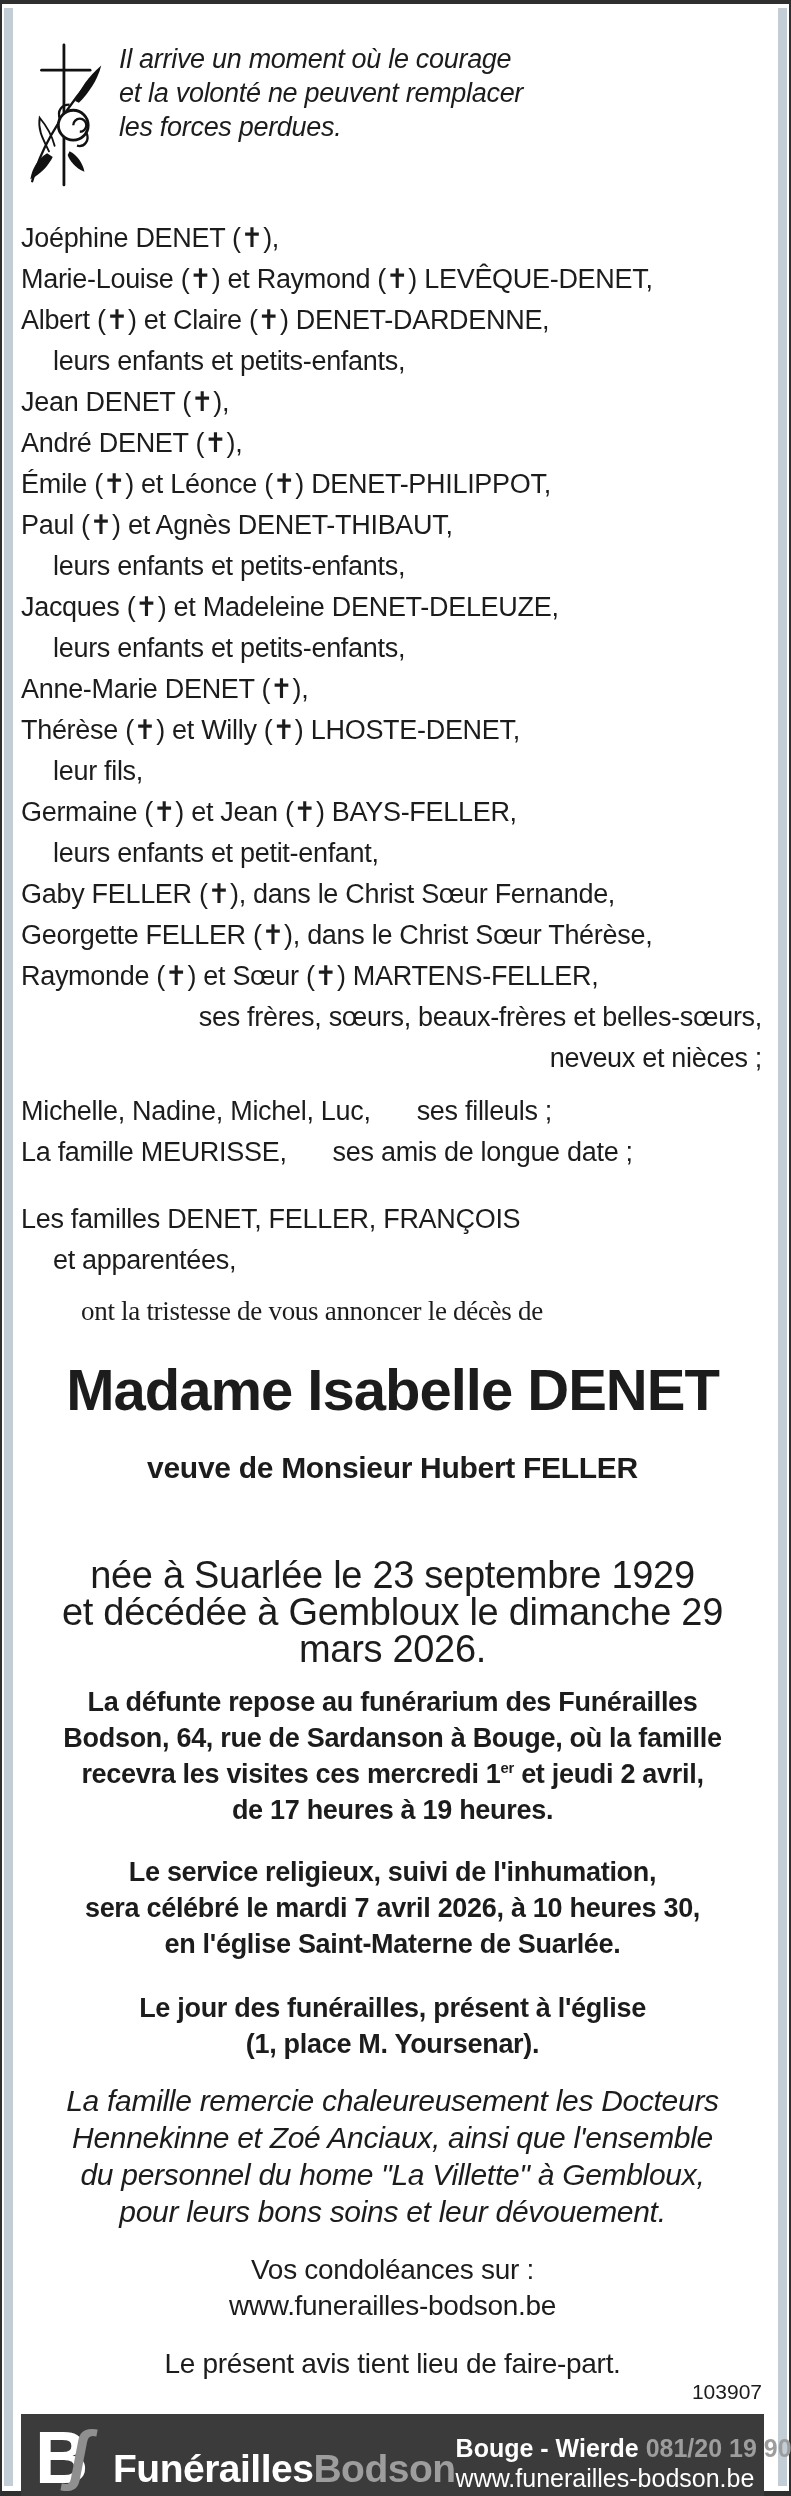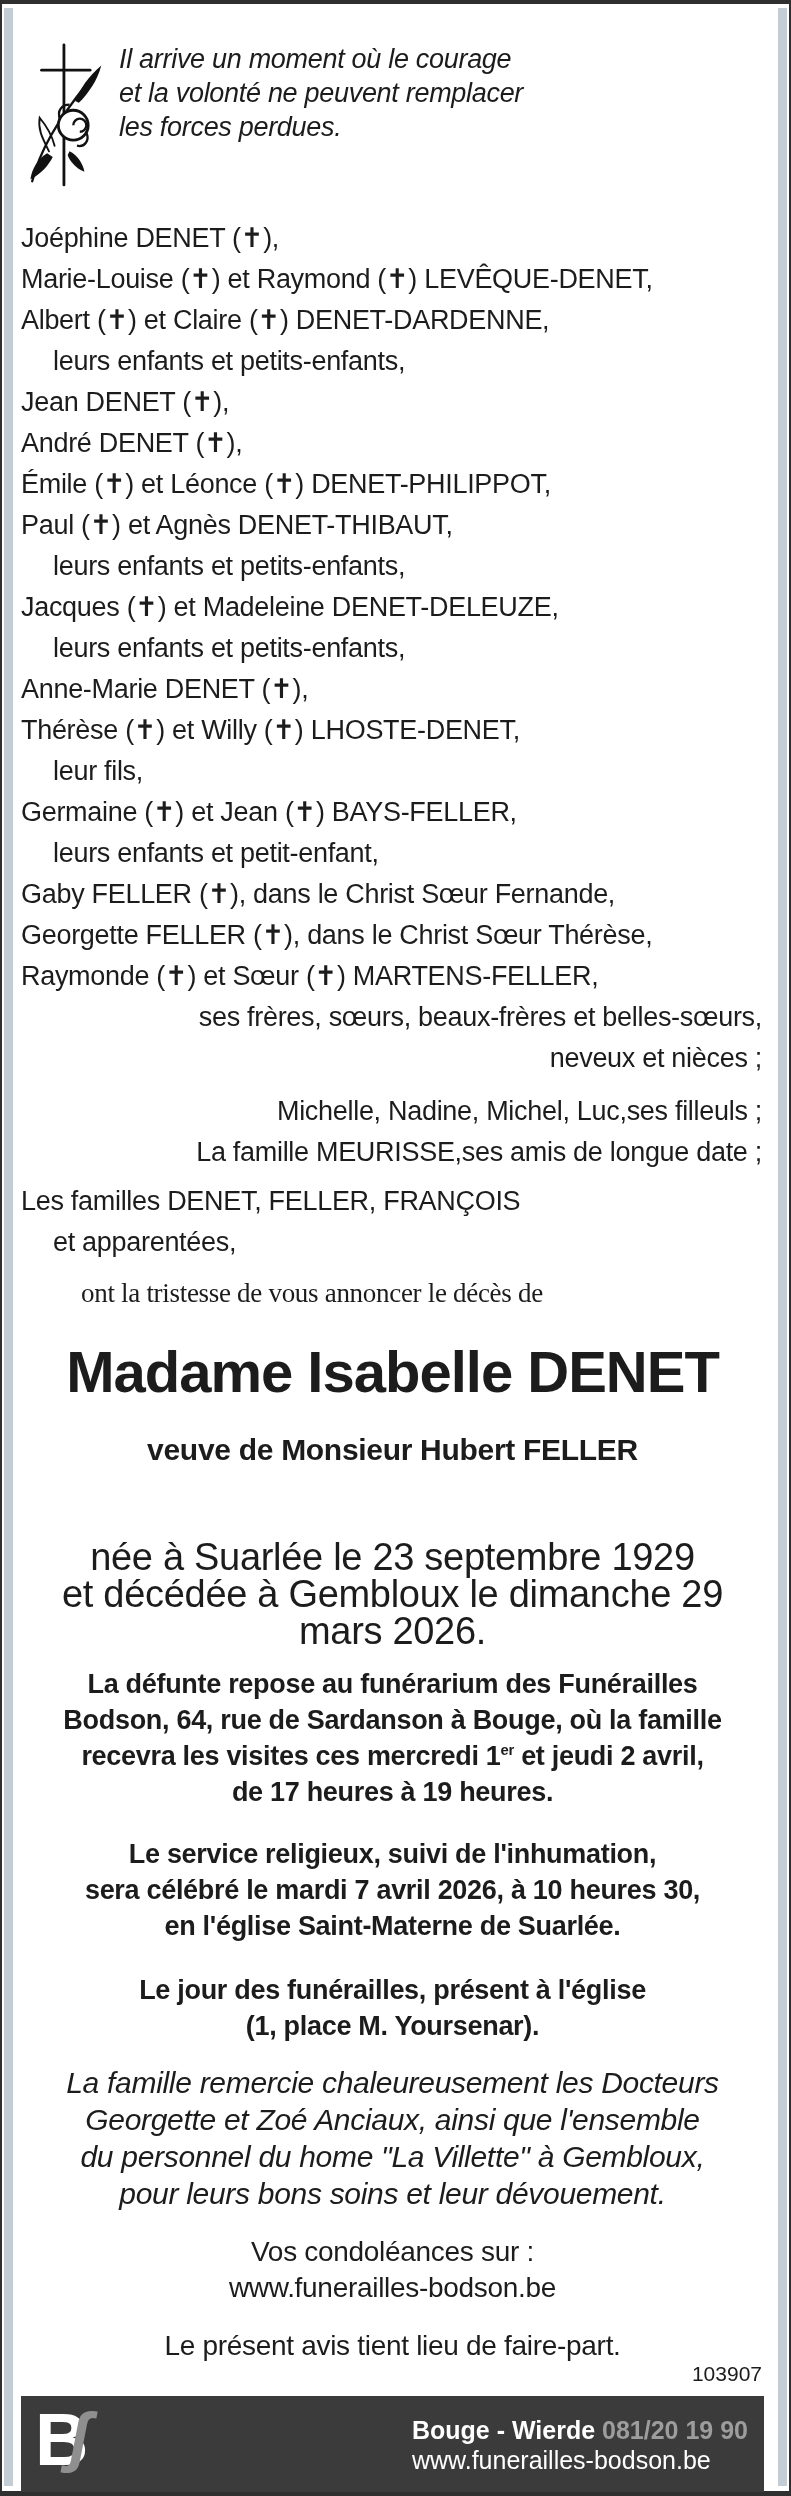--- a/index.html
+++ b/index.html
@@ -35,23 +35,23 @@
     margin-left:14px;margin-top:8px;
     font-style:italic;font-size:27px;line-height:34px;
     letter-spacing:-0.3px;font-weight:500;
   }
   
   .relatives{margin-top:20px;font-size:27px;line-height:41px;letter-spacing:-0.3px;}
   .row{white-space:nowrap;}
   .row.indent{padding-left:32px;}
   .row.indent2{padding-left:60px;}
   .row.right{text-align:right;padding-right:2px;}
-  .row.split{display:flex;justify-content:flex-end;padding-right:2px;}
+  .row.split{display:flex;justify-content:flex-start;padding-right:2px;gap:46px;}
   .row.gap-sm{margin-top:12px;}
-  .row.gap-md{margin-top:8px;}
+  .row.gap-md{margin-top:26px;}
   .row.gap-xs{margin-top:10px;font-family:Liberation Serif, serif;}
   
   .deceased-title{
     margin-top:24px;text-align:center;
     font-size:58px;font-weight:bold;letter-spacing:-1px;
   }
   .deceased-subtitle{
     margin-top:28px;text-align:center;
     font-size:30px;font-weight:bold;letter-spacing:-0.3px;
   }
@@ -181,40 +181,43 @@
       <div>en l'église Saint-Materne de Suarlée.</div>
     </div>
 
     <div class="para-bold mt-xl">
       <div>Le jour des funérailles, présent à l'église</div>
       <div>(1, place M. Yoursenar).</div>
     </div>
 
     <div class="thanks">
       <div>La famille remercie chaleureusement les Docteurs</div>
-      <div>Georgette et Zoé Anciaux, ainsi que l'ensemble</div>
+      <div>Hennekinne et Zoé Anciaux, ainsi que l'ensemble</div>
       <div>du personnel du home "La Villette" à Gembloux,</div>
       <div>pour leurs bons soins et leur dévouement.</div>
     </div>
 
     <div class="condolences">
       <div>Vos condoléances sur :</div>
       <div>www.funerailles-bodson.be</div>
     </div>
 
     <div class="notice">Le présent avis tient lieu de faire-part.</div>
 
     <div class="ref-number">103907</div>
 
     <div class="footer">
       <div class="footer-left">
         <div class="logo">
           <span class="logo-b">B</span>
           <span class="logo-f">ʃ</span>
         </div>
+        <div class="brand">
+          <span>Funérailles</span><span class="brand-secondary">Bodson</span>
+        </div>
       </div>
       <div class="footer-right">
         <div class="footer-line1">
           <span>Bouge - Wierde</span>
           <span class="footer-phone">081/20 19 90</span>
         </div>
         <div class="footer-line2">www.funerailles-bodson.be</div>
       </div>
     </div>
 

